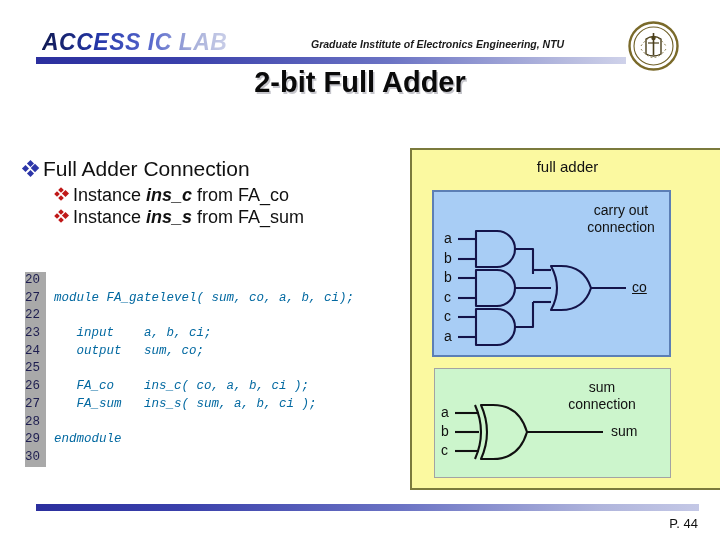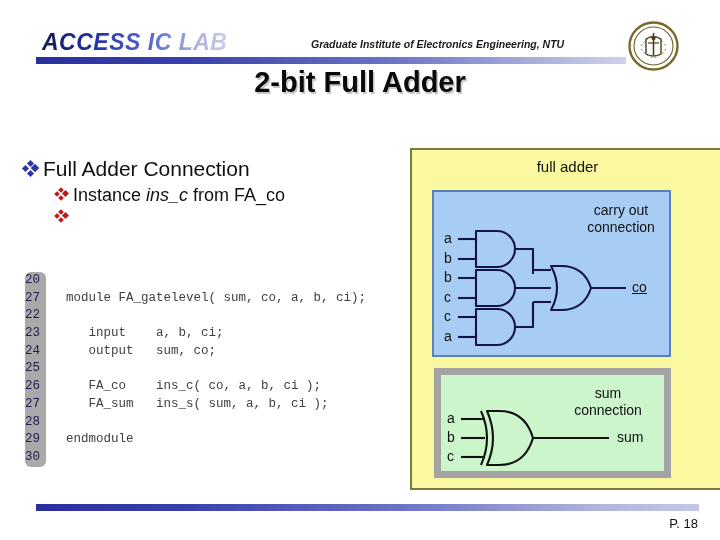--- a/index.html
+++ b/index.html
@@ -108,45 +108,45 @@
   .diamond-mark.big i.d3 { width: 5px; height: 5px; left: 6px;  top: 13px; background: #2c35a8; }
   .diamond-mark.big i.d4 { width: 6px; height: 6px; left: 10px; top: 7px;  background: #2c35a8; }
   
   .diamond-mark.small i.d1 { width: 4px; height: 4px; left: 0px; top: 7px;  background: #c01818; }
   .diamond-mark.small i.d2 { width: 4px; height: 4px; left: 4px; top: 3px;  background: #c01818; }
   .diamond-mark.small i.d3 { width: 4px; height: 4px; left: 4px; top: 11px; background: #c01818; }
   .diamond-mark.small i.d4 { width: 5px; height: 5px; left: 8px; top: 6px;  background: #c01818; }
 
   .bullet-text-l1 { font-size: 21px; color: #111; line-height: 22px; }
   .bullet-text-l2 { font-size: 18px; color: #111; line-height: 21px; }
-  .it { font-style: italic; }
+  .it { font-style: italic; font-weight: bold; }
 
   
   #code-block {
     position: absolute;
     left: 25px;
     top: 272px;
     display: flex;
     font-family: "Liberation Mono", monospace;
     font-size: 12.5px;
     line-height: 17.7px;
   }
   #code-gutter {
     width: 21px;
     background: #a9a9a9;
     color: #1e1e50;
     text-align: right;
     padding-right: 14px;
     box-sizing: border-box;
-    border-radius: 6px;
   }
   #code-body {
-    padding-left: 20px;
-    color: #404040;
+    padding-left: 8px;
+    color: #0369a1;
     white-space: pre;
+    font-style: italic;
   }
   .code-line { height: 17.7px; }
 
   
   #diagram-outer {
     position: absolute;
     left: 410px;
     top: 148px;
     width: 315px;
     height: 342px;
@@ -173,21 +173,21 @@
     border: 2px solid #5c7fb5;
     box-sizing: border-box;
   }
   #sum-box {
     position: absolute;
     left: 22px;
     top: 218px;
     width: 237px;
     height: 110px;
     background: #ccf5cc;
-    border: 7px solid #a3a3a3;
+    border: 1px solid #a3a3a3;
     box-sizing: border-box;
   }
   .section-caption {
     position: absolute;
     font-size: 14px;
     color: #111;
     text-align: center;
     line-height: 17px;
     white-space: nowrap;
   }
@@ -262,20 +262,21 @@
     <span class="bullet-text-l2"><span>Instance </span><span class="it">ins_c</span><span> from FA_co</span></span>
   </div>
 
   <div class="bullet-row bullet-l2">
     <span class="diamond-mark small">
       <i class="d1"></i>
         <i class="d2"></i>
         <i class="d3"></i>
         <i class="d4"></i>
     </span>
+    <span class="bullet-text-l2"><span>Instance </span><span class="it">ins_s</span><span> from FA_sum</span></span>
   </div>
 
 </div>
 
 <div id="code-block">
   <div id="code-gutter">
       <div class="code-line">20</div>
       <div class="code-line">27</div>
       <div class="code-line">22</div>
       <div class="code-line">23</div>
@@ -355,13 +356,13 @@
     </svg>
 
     <span class="sig-label" style="left:6px; top:35px;">a</span>
     <span class="sig-label" style="left:6px; top:54px;">b</span>
     <span class="sig-label" style="left:6px; top:73px;">c</span>
     <span class="sig-label" style="left:176px; top:54px;">sum</span>
   </div>
 </div>
 
 <div id="footer-rule"></div>
-<div id="page-number">P. 18</div>
+<div id="page-number">P. 44</div>
 
 </body></html>

